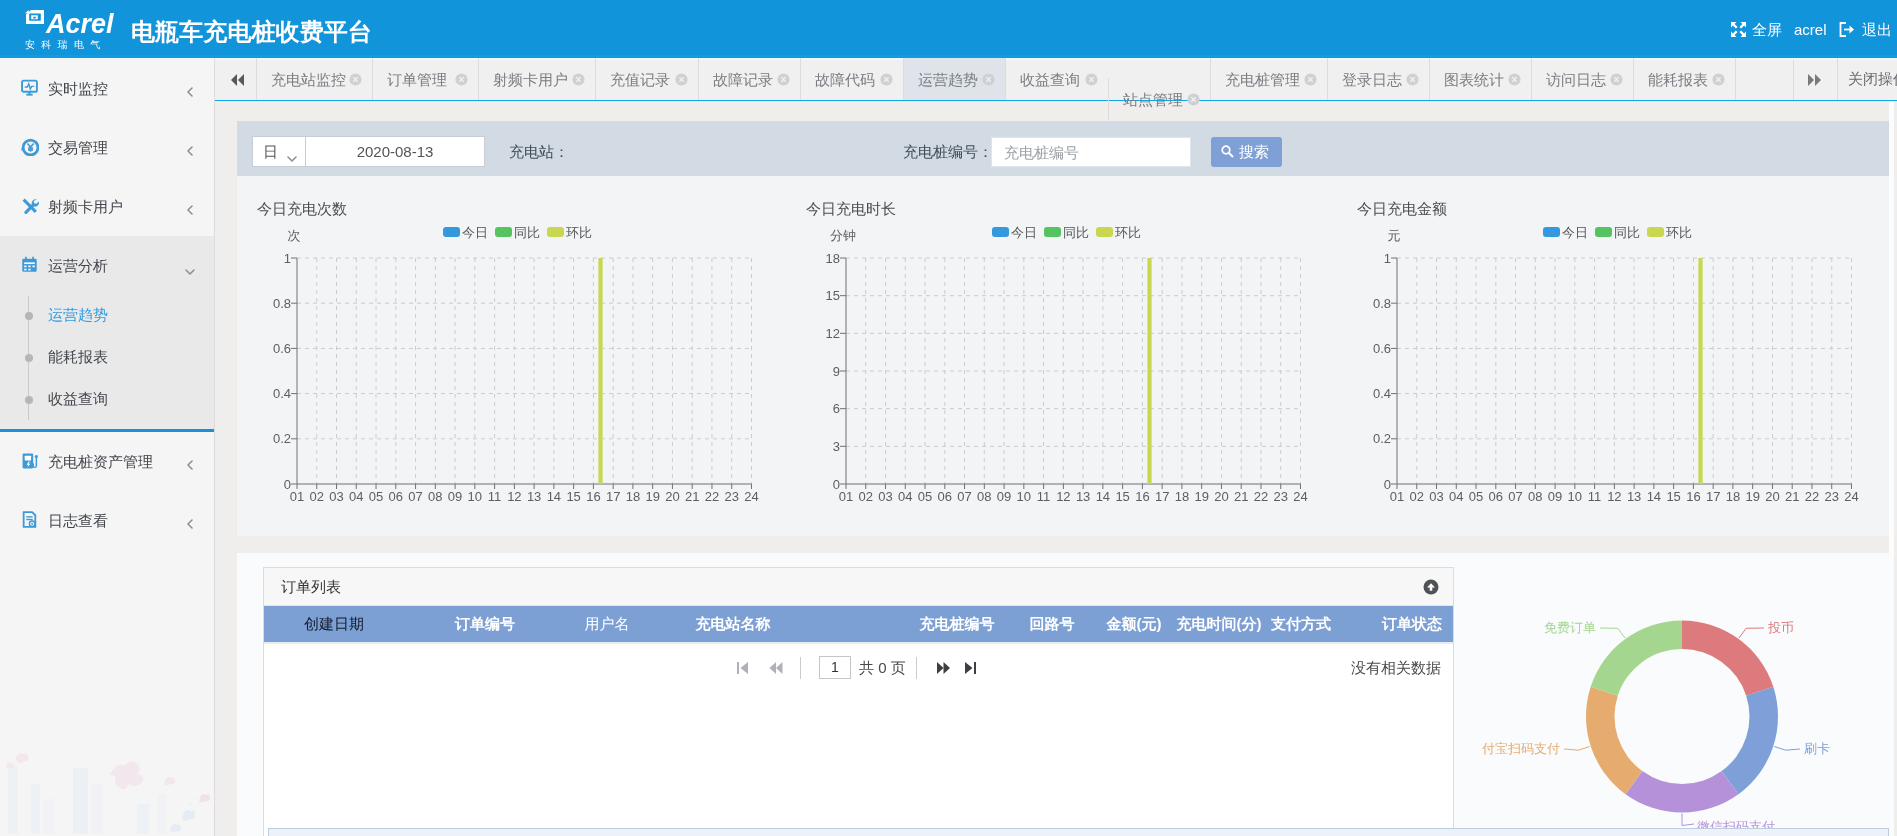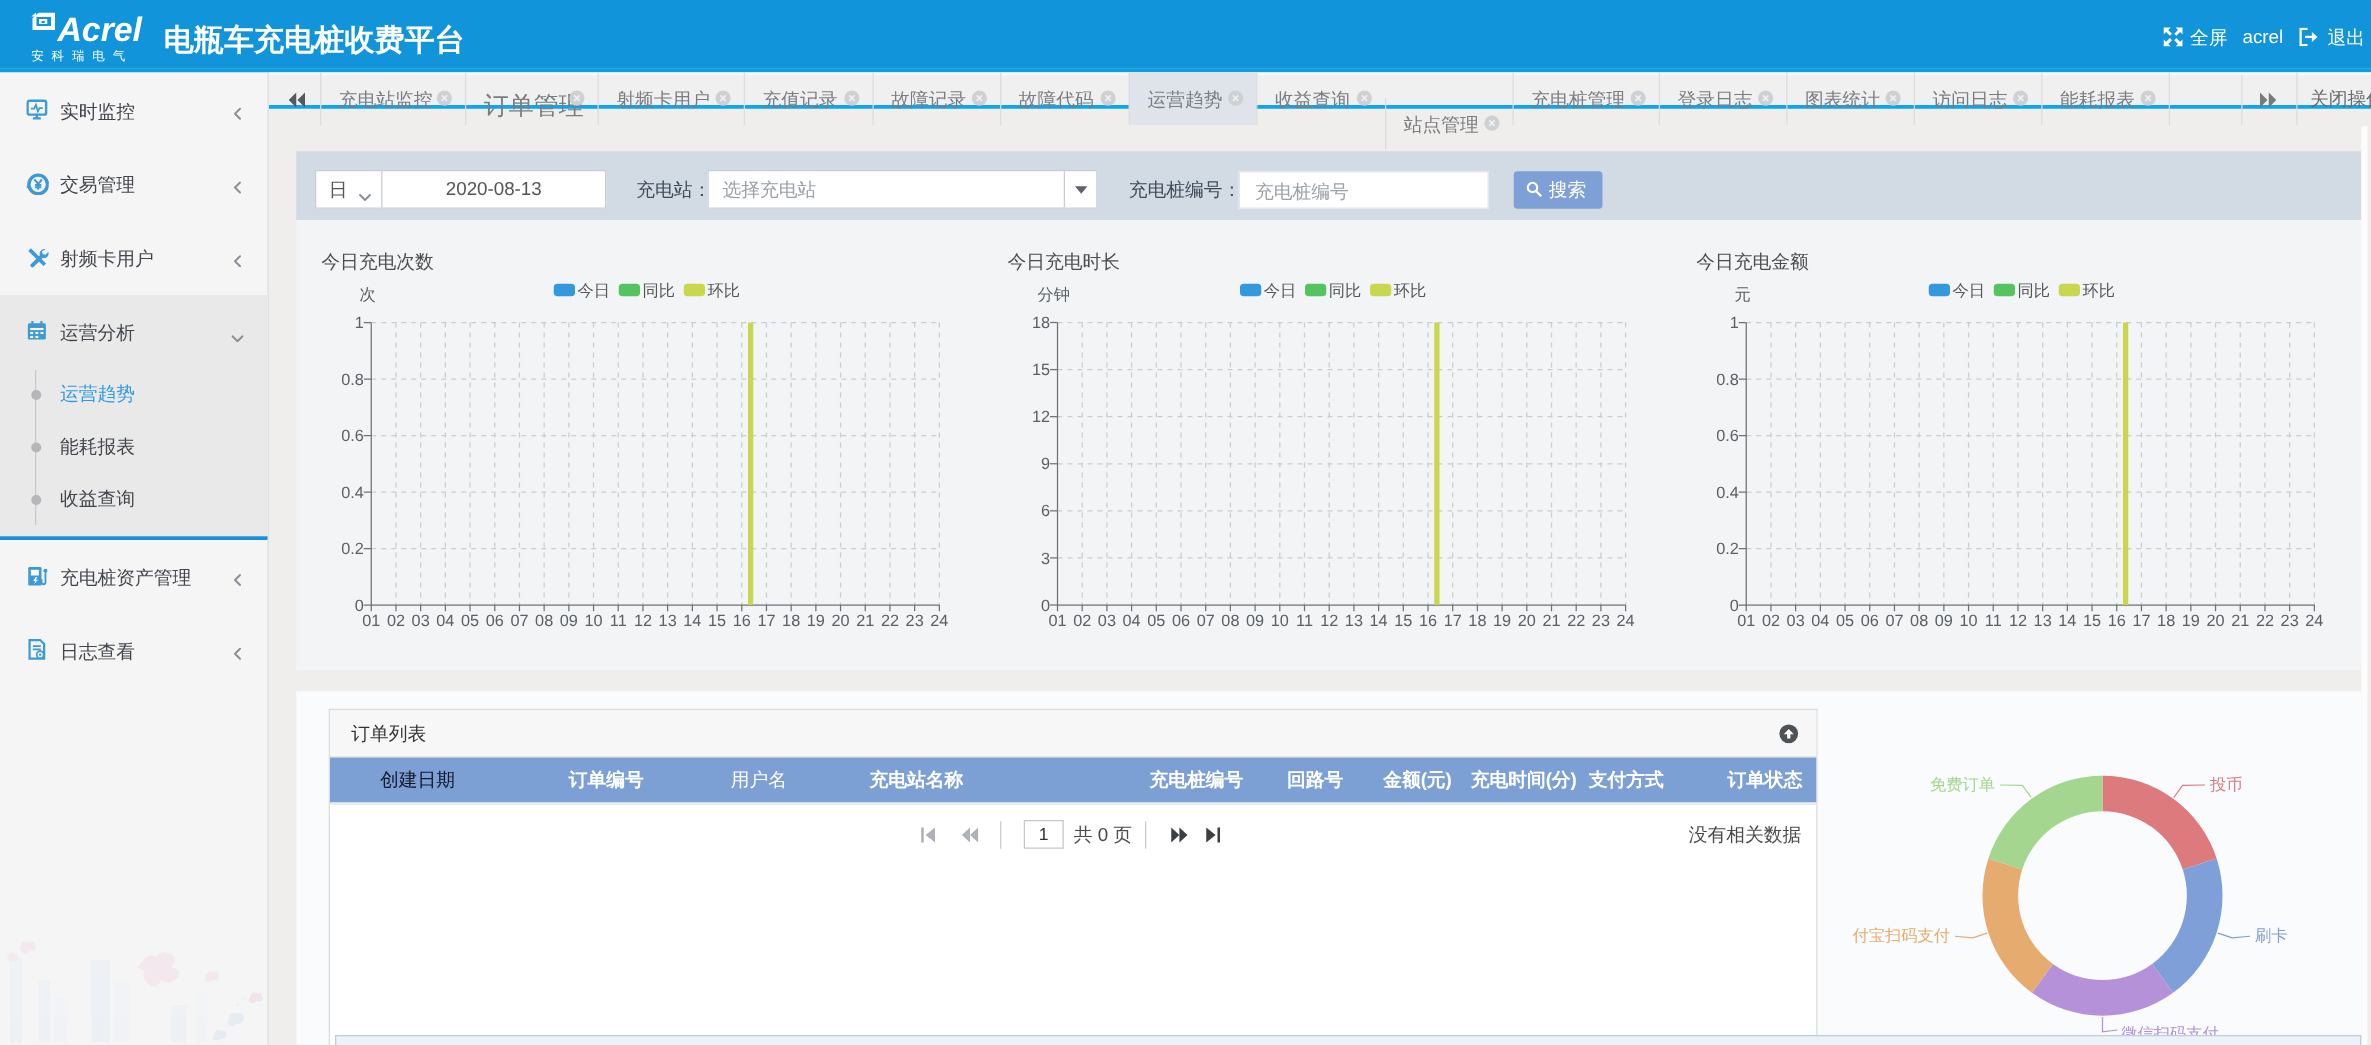--- a/index.html
+++ b/index.html
@@ -25,37 +25,37 @@
         </svg></div>
       <div class="abs" style="left:1752px;top:21px;font-size:15px;color:#fff">全屏</div>
       <div class="abs" style="left:1794px;top:21px;font-size:15px;color:#fff">acrel</div>
       <div class="abs" style="left:1839px;top:22px"><svg width="16" height="15" viewBox="0 0 16 15" style="">
           <path d="M7 1 H1.5 V14 H7" fill="none" stroke="#fff" stroke-width="1.8"></path>
           <line x1="5" y1="7.5" x2="12" y2="7.5" stroke="#fff" stroke-width="1.8"></line>
           <path d="M10.5 3.5 L15 7.5 L10.5 11.5z" fill="#fff"></path>
         </svg></div>
       <div class="abs" style="left:1862px;top:21px;font-size:15px;color:#fff">退出</div>
     </div>
-    <div class="abs" style="left:215px;top:58px;width:1682px;height:29px;background:#f0f0f1;border-bottom:3px solid #0ea5e9">
+    <div class="abs" style="left:215px;top:58px;width:1682px;height:43px;background:#f0f0f1;border-bottom:1px solid #0ea5e9">
       <div class="abs" style="left:0;top:0;width:1682px;height:2px;background:#f2f9fc"></div>
       <div class="abs" style="left:13px;top:15px"><svg width="17" height="14" viewBox="0 0 17 14" style="">
           <path d="M9 1 L3 7 L9 13z" fill="#55585c"></path>
           <path d="M16 1 L10 7 L16 13z" fill="#55585c"></path>
         </svg></div>
       <div class="abs" style="left:41px;top:0;width:116px;height:42px;border-left:1px solid #dcdcdc;">
         <span style="position:absolute;left:14px;top:13px;font-size:15px;color:#797c80;white-space:nowrap">充电站监控</span>
         <span style="position:absolute;right:10px;top:14px"><svg width="13" height="13" viewBox="0 0 13 13" style="">
             <g transform="scale(0.8666666666666667)">
               <circle cx="7.5" cy="7.5" r="7" fill="#ced1d4"></circle>
               <path d="M5 5 L10 10 M10 5 L5 10" stroke="#f1f1f1" stroke-width="1.5"></path>
             </g>
           </svg></span>
       </div>
       <div class="abs" style="left:157px;top:0;width:106px;height:42px;border-left:1px solid #dcdcdc;">
-        <span style="position:absolute;left:14px;top:13px;font-size:20px;color:#797c80;white-space:nowrap">订单管理</span>
+        <span style="position:absolute;left:14px;top:13px;font-size:15px;color:#797c80;white-space:nowrap">订单管理</span>
         <span style="position:absolute;right:10px;top:14px"><svg width="13" height="13" viewBox="0 0 13 13" style="">
             <g transform="scale(0.8666666666666667)">
               <circle cx="7.5" cy="7.5" r="7" fill="#ced1d4"></circle>
               <path d="M5 5 L10 10 M10 5 L5 10" stroke="#f1f1f1" stroke-width="1.5"></path>
             </g>
           </svg></span>
       </div>
       <div class="abs" style="left:263px;top:0;width:117px;height:42px;border-left:1px solid #dcdcdc;">
         <span style="position:absolute;left:14px;top:13px;font-size:15px;color:#797c80;white-space:nowrap">射频卡用户</span>
         <span style="position:absolute;right:10px;top:14px"><svg width="13" height="13" viewBox="0 0 13 13" style="">
@@ -283,26 +283,20 @@
     </div>
     <div class="abs" style="left:237px;top:121px;width:1652px;height:55px;background:#d2dae3">
       <div class="abs" style="left:15px;top:15px;width:54px;height:31px;background:#fff;border:1px solid #c6cdd4">
         <span style="position:absolute;left:10px;top:6px;font-size:15px;color:#555">日</span>
         <span style="position:absolute;right:8px;top:11px"><svg width="10" height="8" viewBox="0 0 10 8" style="">
             <polyline points="1,3 5,7 9,3" fill="none" stroke="#8c9096" stroke-width="1.6" stroke-linecap="round" stroke-linejoin="round"></polyline>
           </svg></span>
       </div>
       <div class="abs" style="left:68px;top:15px;width:180px;height:31px;background:#fff;border:1px solid #c6cdd4;text-align:center;line-height:29px;font-size:15px;color:#555">2020-08-13</div>
       <div class="abs" style="left:272px;top:22px;font-size:15px;color:#3e4b59">充电站：</div>
-      <div class="abs" style="left:329px;top:15px;width:312px;height:31px;background:#fff;border:1px solid #c6cdd4">
-        <span style="position:absolute;left:11px;top:6px;font-size:15px;color:#9aa0a6">选择充电站</span>
-        <span style="position:absolute;right:0;top:0;width:26px;height:29px;border-left:1px solid #c6cdd4">
-          <span style="position:absolute;left:8px;top:12px;width:0;height:0;border-left:5px solid transparent;border-right:5px solid transparent;border-top:6px solid #606468"></span>
-        </span>
-      </div>
       <div class="abs" style="left:666px;top:22px;font-size:15px;color:#3e4b59">充电桩编号：</div>
       <div class="abs" style="left:754px;top:16px;width:200px;height:30px;background:#fff;border:1px solid #dfe5ec">
         <span style="position:absolute;left:12px;top:6px;font-size:15px;color:#9aa0a6">充电桩编号</span>
       </div>
       <div class="abs" style="left:974px;top:16px;width:71px;height:30px;background:#7fa0d7;border-radius:3px;color:#fff">
         <svg width="13" height="13" viewBox="0 0 13 13" style="position:absolute;left:10px;top:8px">
           <circle cx="5" cy="5" r="3.8" fill="none" stroke="#fff" stroke-width="1.7"></circle>
           <line x1="8" y1="8" x2="12" y2="12" stroke="#fff" stroke-width="1.9"></line>
         </svg>
         <span style="position:absolute;left:28px;top:6px;font-size:15px">搜索</span>

